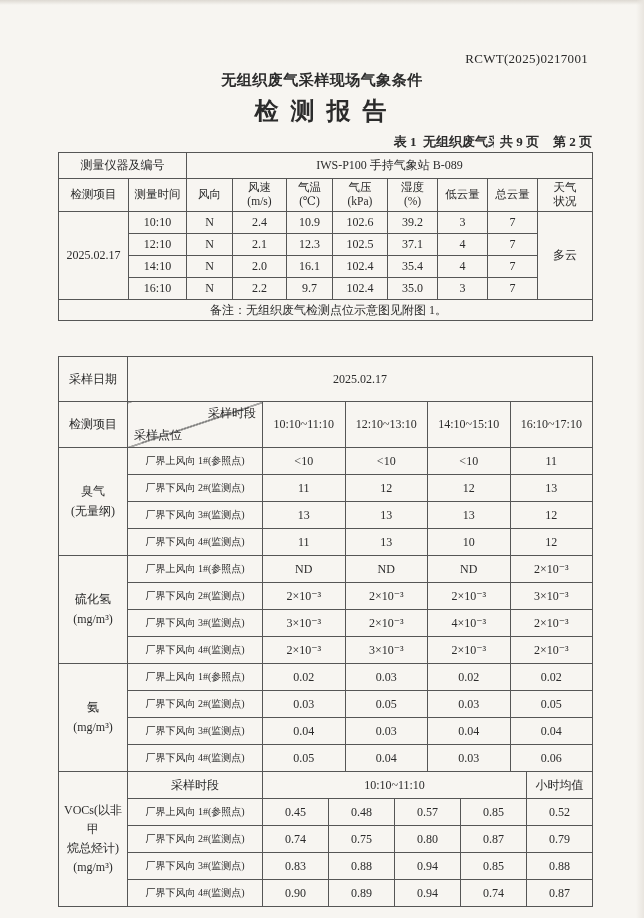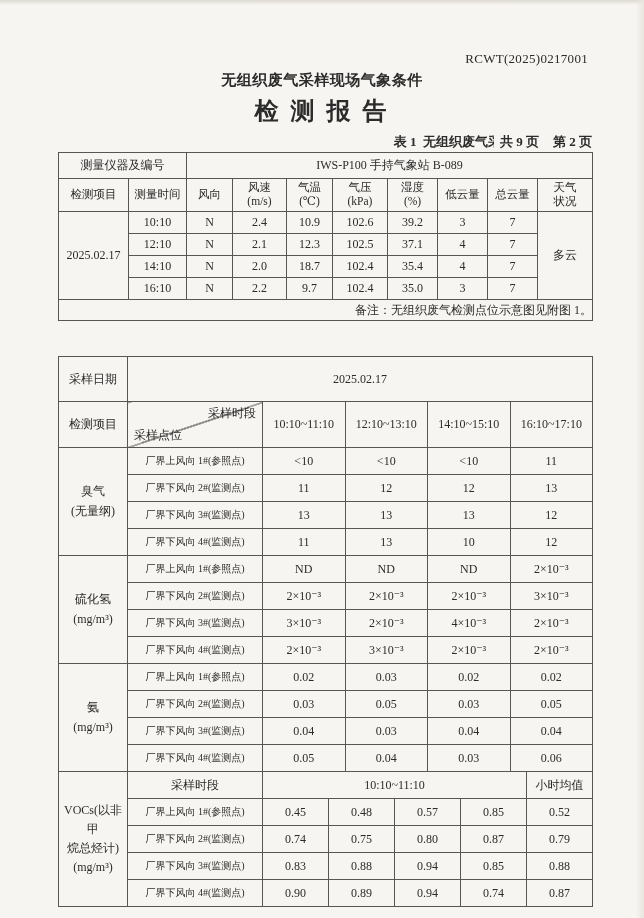--- a/index.html
+++ b/index.html
@@ -34,21 +34,21 @@
   td{border:1px solid #565656;text-align:center;vertical-align:middle;
     font-size:12px;padding:0;line-height:1.25;overflow:hidden;}
   .pre{white-space:pre-line;}
 
   .t1{top:152px;width:534px;}
   .t1 tr{height:22px;}
   .t1 .r-instr{height:26px;}
   .t1 .r-head{height:33px;}
   .t1 .r-head td{font-size:11.5px;line-height:1.2;}
   .t1 .r-note{height:21px;}
-  .t1 .note{text-align:right;padding-left:6px;}
+  .t1 .note{text-align:center;padding-left:6px;}
 
   .t2{top:356px;width:534px;}
   .t2 tr{height:27px;}
   .t2 .h-date{height:45px;}
   .t2 .h-head{height:46px;}
   .t2 td.group{font-size:12px;line-height:1.6;}
   .t2 td.point{font-size:10px;}
   .diag{position:relative;padding:0;
     background:linear-gradient(to bottom right,
       rgba(0,0,0,0) calc(50% - 0.6px),
@@ -133,21 +133,21 @@
           <td>12.3</td>
           <td>102.5</td>
           <td>37.1</td>
           <td>4</td>
           <td>7</td>
         </tr>
         <tr>
           <td>14:10</td>
           <td>N</td>
           <td>2.0</td>
-          <td>18.7</td>
+          <td>16.1</td>
           <td>102.4</td>
           <td>35.4</td>
           <td>4</td>
           <td>7</td>
         </tr>
         <tr>
           <td>16:10</td>
           <td>N</td>
           <td>2.2</td>
           <td>9.7</td>

